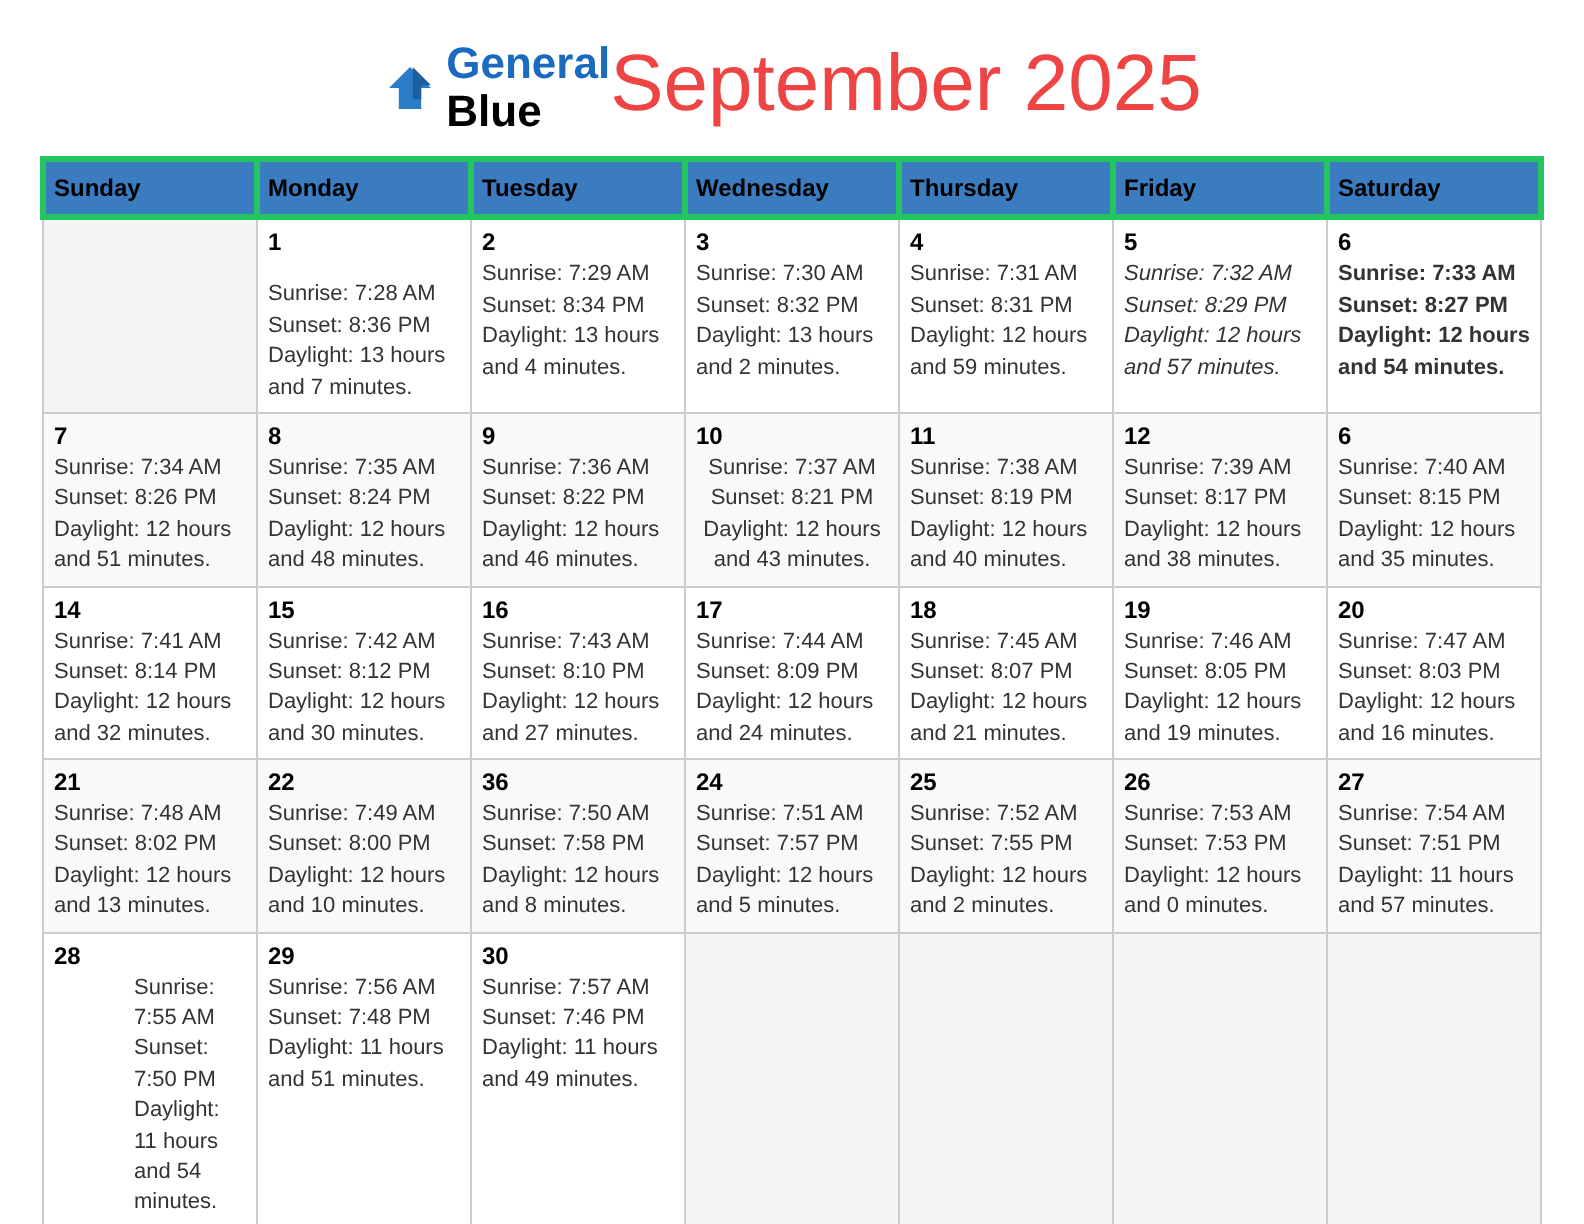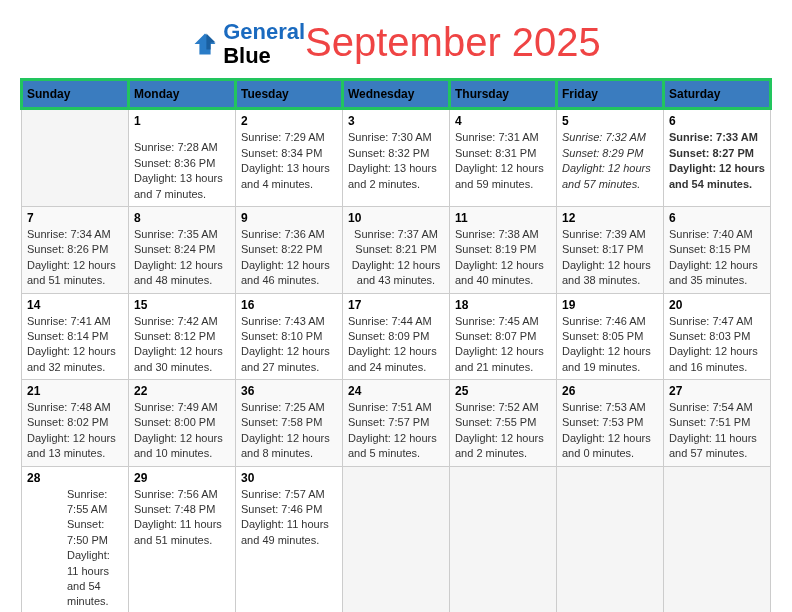--- a/index.html
+++ b/index.html
@@ -277,21 +277,21 @@
         </td>
         <td>
           <span class="day-num">22</span>
           <div class="day-info" style="white-space: pre-line;">Sunrise: 7:49 AM
 Sunset: 8:00 PM
 Daylight: 12 hours
 and 10 minutes.</div>
         </td>
         <td>
           <span class="day-num">36</span>
-          <div class="day-info" style="white-space: pre-line;">Sunrise: 7:25 AM
+          <div class="day-info" style="white-space: pre-line;">Sunrise: 7:50 AM
 Sunset: 7:58 PM
 Daylight: 12 hours
 and 8 minutes.</div>
         </td>
         <td>
           <span class="day-num">24</span>
           <div class="day-info" style="white-space: pre-line;">Sunrise: 7:51 AM
 Sunset: 7:57 PM
 Daylight: 12 hours
 and 5 minutes.</div>

